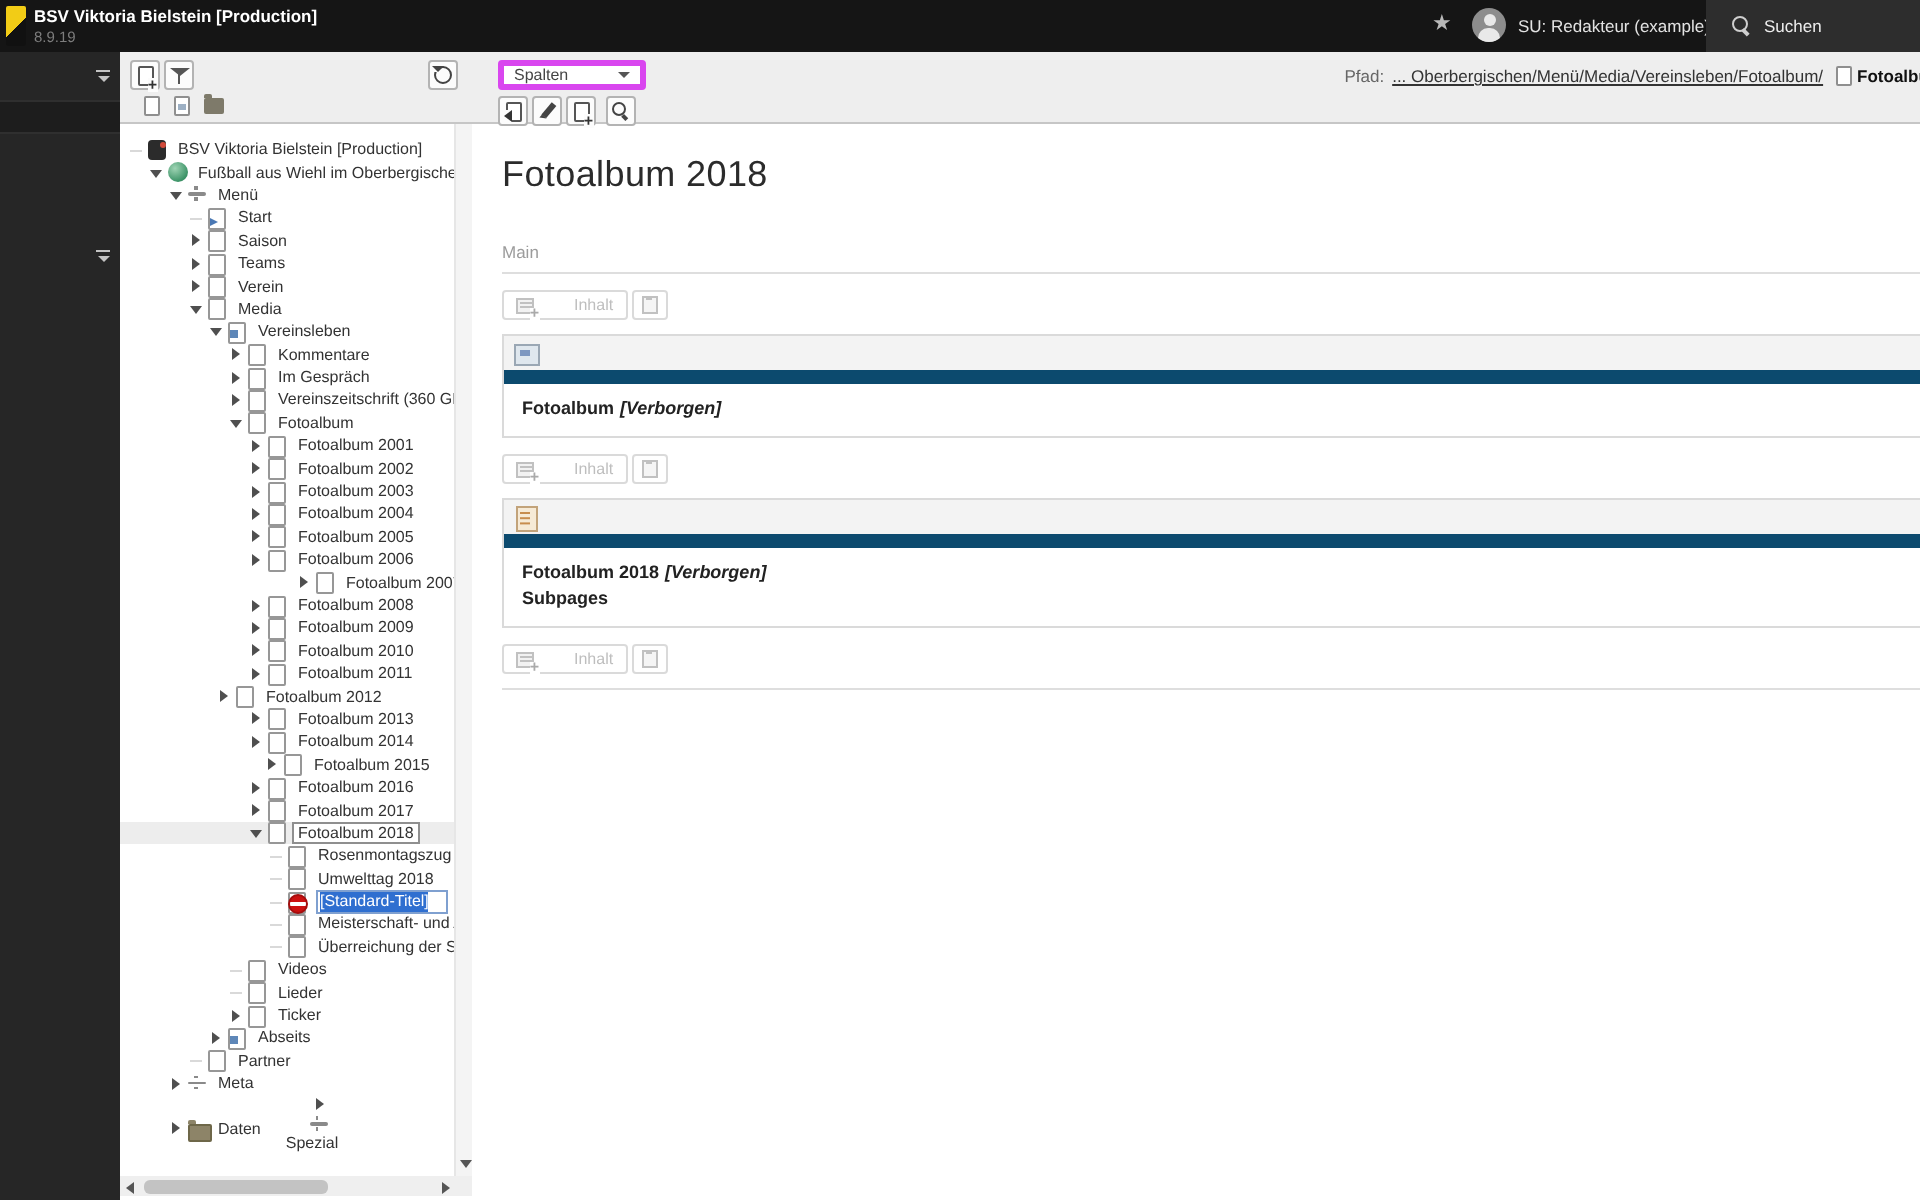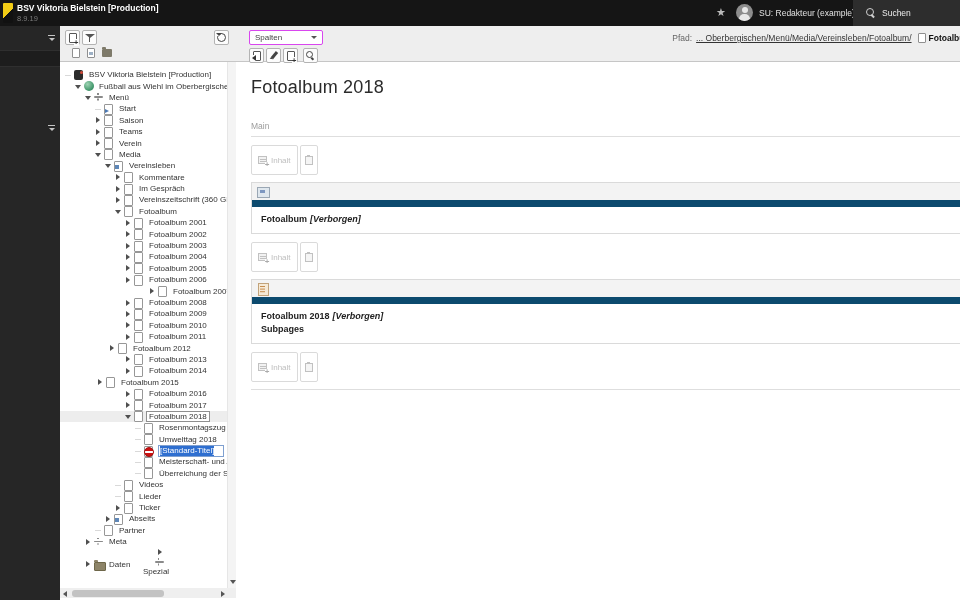--- a/index.html
+++ b/index.html
@@ -51,21 +51,21 @@
   .ic-refresh::after { content:''; position:absolute; left:-2.4px; top:-1px; border-left:3px solid transparent; border-right:3px solid transparent; border-top:3.6px solid #444; }
   
   .dragicons { position:absolute; left:12px; top:22px; display:flex; gap:7px; }
   .mini-page { width:8px; height:10px; border:1px solid #8f8f8f; border-radius:1px; background:#fff; }
   .mini-page2 { width:8px; height:10px; border:1px solid #8f8f8f; border-radius:1px; background:#fff; position:relative; }
   .mini-page2::after { content:''; position:absolute; left:1px; top:3px; width:4px; height:3px; background:#9db0c4; }
   .mini-folder { width:10px; height:8px; margin-top:1px; background:#7e7a6a; border-radius:1px; position:relative; }
   .mini-folder::before { content:''; position:absolute; left:0; top:-2px; width:4px; height:2px; background:#7e7a6a; border-radius:1px 1px 0 0; }
 
   
-  .select { position:absolute; left:13px; top:4px; width:74px; height:15px; border:1px solid #d946ef; border-radius:2px; background:#fff;
+  .select { position:absolute; left:13px; top:4px; width:74px; height:15px; border:3px solid #d946ef; border-radius:2px; background:#fff;
             display:flex; align-items:center; justify-content:space-between; padding:0 5px; font-size:8px; color:#444; cursor:pointer; }
   .chev { border-top:3.5px solid #555; border-left:3px solid transparent; border-right:3px solid transparent; }
   .db-btns { position:absolute; left:13px; top:22px; display:flex; }
   .db-btns .sqbtn { position:relative; margin-right:2px; }
   .db-gap { width:3px; }
   .ic-pagearrow { position:relative; width:8px; height:10px; border:1px solid #555; border-radius:1px; background:#fff; }
   .ic-pagearrow::after { content:''; position:absolute; left:-2px; bottom:-1px; border-right:4px solid #333; border-top:3px solid transparent; border-bottom:3px solid transparent; background:#fcfcfc; }
   .ic-pencil { position:relative; width:10px; height:10px; }
   .ic-pencil::before { content:''; position:absolute; left:4px; top:0px; width:2.6px; height:8px; background:#444; transform:rotate(40deg); }
   .ic-pencil::after { content:''; position:absolute; left:1px; top:7px; border-top:2.6px solid #444; border-right:3px solid transparent; transform:rotate(40deg); }
@@ -113,22 +113,22 @@
   .hscroll .arr-left { position:absolute; left:3px; top:2.5px; border-right:4px solid #555; border-top:3px solid transparent; border-bottom:3px solid transparent; cursor:pointer; }
   .hscroll .arr-right { position:absolute; right:11px; top:2.5px; border-left:4px solid #555; border-top:3px solid transparent; border-bottom:3px solid transparent; cursor:pointer; }
   .hscroll .thumb { position:absolute; left:12px; top:1.5px; width:92px; height:7px; background:#c3c3c3; border-radius:3px; cursor:grab; }
 
   
   .content { position:absolute; left:236px; top:62px; width:724px; height:538px; background:#fff; padding:15px 0 0 15px; z-index:4; }
   .page-title { font-size:18px; font-weight:500; color:#2b2b2b; letter-spacing:0.2px; }
   .col-label { margin-top:23px; font-size:8.5px; color:#9c9c9c; }
   .col-rule { margin-top:5px; border-top:1px solid #dedede; }
   .addrow { margin:8px 0 7px; display:flex; gap:2px; opacity:0.55; }
-  .btn-add, .btn-paste { height:30px; border:1px solid #bdbdbd; background:#fff; border-radius:2px; font-size:8px; color:#8a8a8a;
-        display:inline-flex; align-items:center; gap:4px; padding:0 6px; font-family:inherit; cursor:pointer; }
+  .btn-add, .btn-paste { height:15px; border:1px solid #bdbdbd; background:#fff; border-radius:2px; font-size:8px; color:#8a8a8a;
+        display:inline-flex; align-items:center; gap:20px; padding:0 6px; font-family:inherit; cursor:pointer; }
   .btn-paste { padding:0 4px; }
   .ic-content-plus { position:relative; width:9px; height:8px; border:1px solid #8f8f8f; background:#e8e8e8; }
   .ic-content-plus::before { content:''; position:absolute; left:1px; top:1.5px; width:6px; height:1px; background:#8f8f8f; box-shadow:0 2px 0 #8f8f8f; }
   .ic-content-plus::after { content:'+'; position:absolute; right:-3.5px; bottom:-4.5px; font-size:8px; font-weight:bold; color:#666; background:#fff; line-height:6px; }
   .ic-paste { position:relative; width:8px; height:9px; border:1px solid #8f8f8f; background:#eee; }
   .ic-paste::before { content:''; position:absolute; left:1.5px; top:-1.5px; width:3px; height:2px; background:#8f8f8f; }
   .celement { border:1px solid #dadada; border-right:none; cursor:pointer; }
   .cehead { height:17px; background:#f3f3f3; display:flex; align-items:center; padding-left:5px; }
   .cebody { background:#fff; padding:7px 9px 9px; border-top:7px solid #0c4a6e; }
   .cetitle { font-size:9px; color:#222; }
@@ -339,21 +339,21 @@
       <div class="trow" style="padding-left: 64px;">
         <span class="exp closed"></span>
         <span class="ticon page-icon"></span>
         <span class="tlabel">Fotoalbum 2013</span>
       </div>
       <div class="trow" style="padding-left: 64px;">
         <span class="exp closed"></span>
         <span class="ticon page-icon"></span>
         <span class="tlabel">Fotoalbum 2014</span>
       </div>
-      <div class="trow" style="padding-left: 36px;">
+      <div class="trow" style="padding-left: 72px;">
         <span class="exp closed"></span>
         <span class="ticon page-icon"></span>
         <span class="tlabel">Fotoalbum 2015</span>
       </div>
       <div class="trow" style="padding-left: 64px;">
         <span class="exp closed"></span>
         <span class="ticon page-icon"></span>
         <span class="tlabel">Fotoalbum 2016</span>
       </div>
       <div class="trow" style="padding-left: 64px;">

